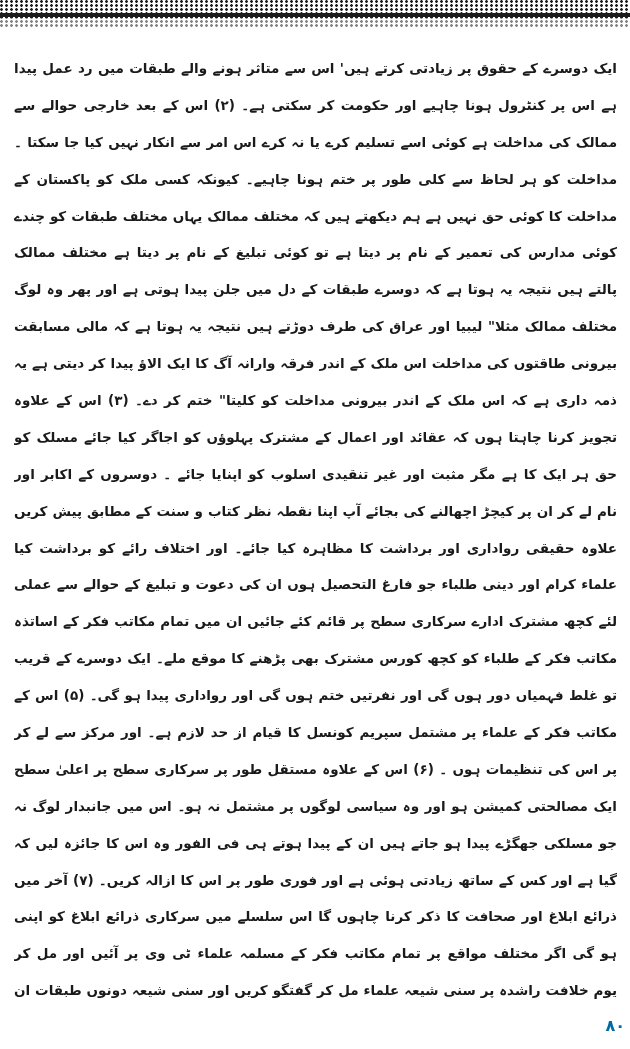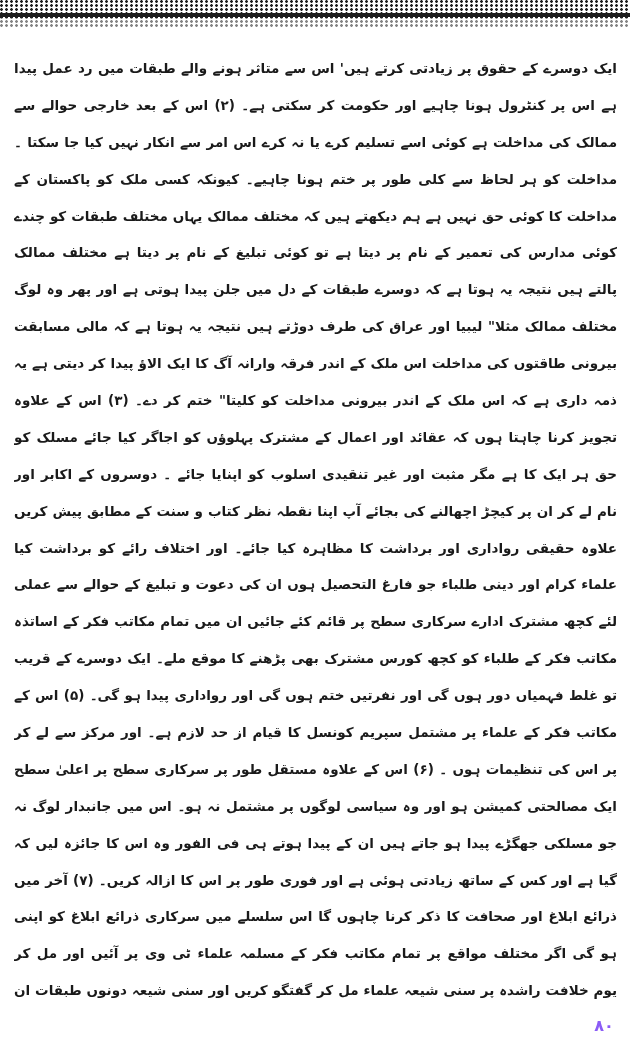--- a/index.html
+++ b/index.html
@@ -46,26 +46,25 @@
     text-align-last: justify;
     text-justify: inter-word;
     overflow: hidden;
     white-space: normal;
   }
   .page-number {
     position: absolute;
     top: 1016px;
     left: 583px;
     width: 42px;
-    text-align: center;
     direction: rtl;
     font-family: "DejaVu Sans", sans-serif;
     font-size: 16px;
     font-weight: 700;
-    color: #8b5cf6;
+    color: #0369a1;
   }
 </style>
 </head>
 <body>
 
 <div class="page">
   <div class="band"></div>
 
   <div class="text-block">
     <div class="line">ایک دوسرے کے حقوق پر زیادتی کرتے ہیں' اس سے متاثر ہونے والے طبقات میں رد عمل پیدا ہوتا</div>

